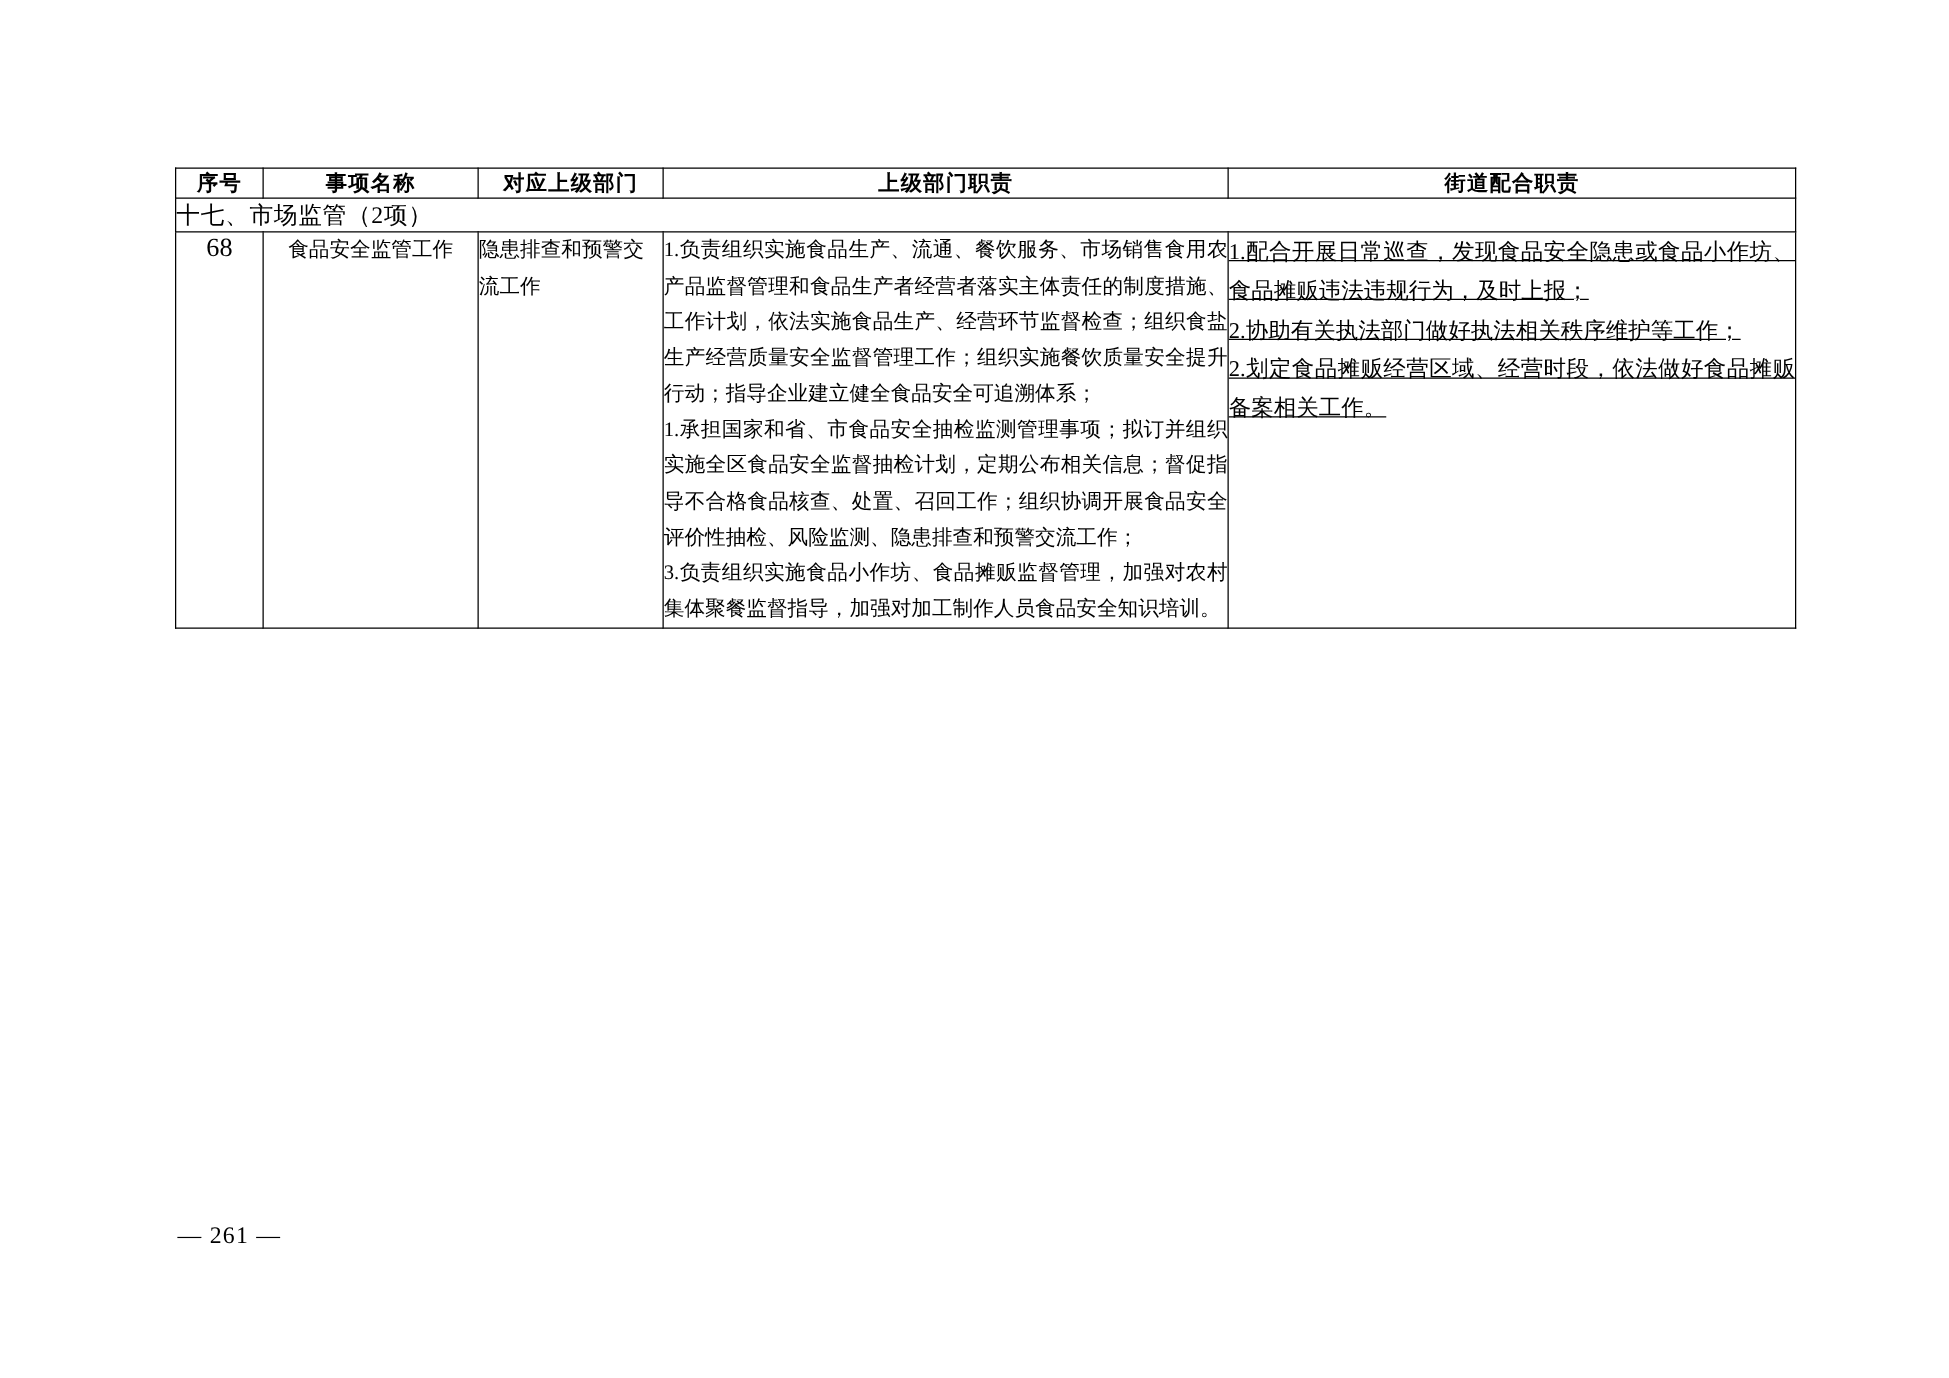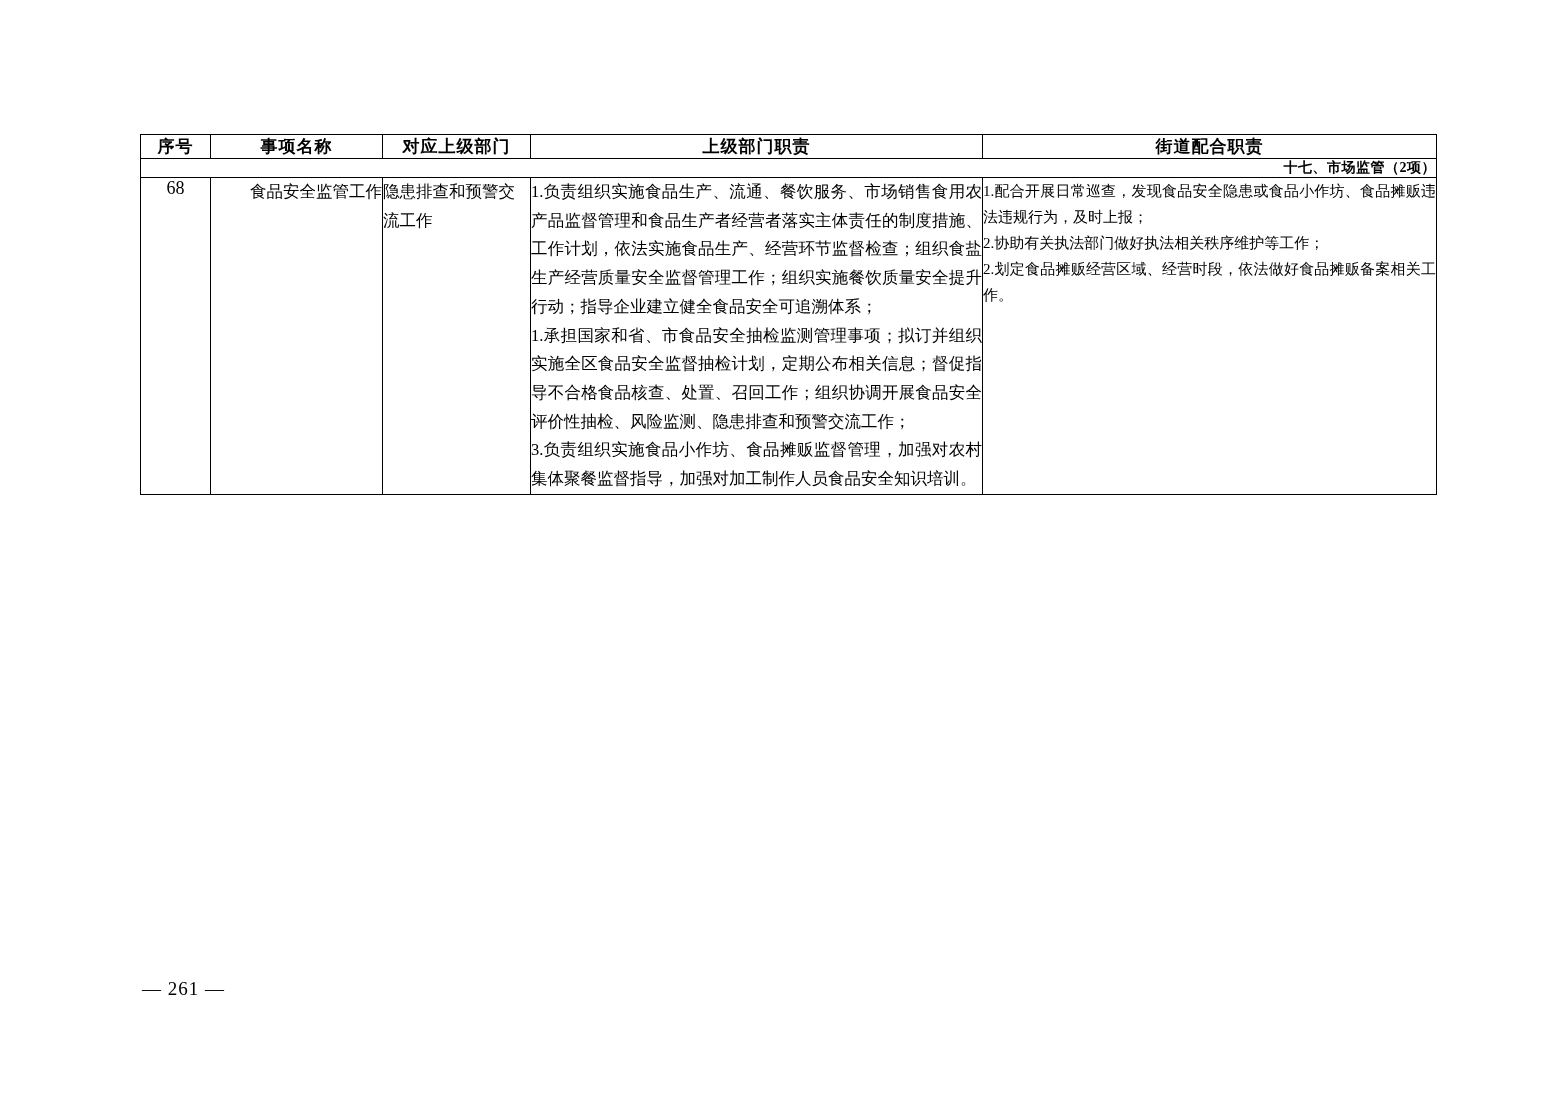--- a/index.html
+++ b/index.html
@@ -56,54 +56,54 @@
     line-height: 1.74;
     text-align: justify;
     text-justify: inter-ideograph;
   }
   .cell-mid {
     vertical-align: middle;
   }
   .no-cell {
     text-align: center;
     vertical-align: middle;
-    font-size: 18px;
+    font-size: 21px;
   }
   .name-cell {
     padding: 9px 10px;
     font-size: 16.5px;
     line-height: 1.74;
     vertical-align: middle;
-    text-align: right;
+    text-align: center;
   }
   .dept-cell {
     padding: 9px 10px;
     font-size: 16.5px;
     line-height: 1.74;
     vertical-align: middle;
     text-align: left;
   }
   .section-row td {
     padding: 12px 12px 13px 14px;
-    font-size: 14px;
-    font-weight: bold;
+    font-size: 19px;
+    font-weight: normal;
     letter-spacing: 0.5px;
-    text-align: right;
   }
   .empty-cell { }
   p.line {
     margin: 0;
   }
   .street-cell {
     padding: 9px 12px 10px 12px;
-    font-size: 15px;
+    font-size: 18px;
     line-height: 1.74;
     vertical-align: middle;
     text-align: justify;
     text-justify: inter-ideograph;
+    text-decoration: underline;
   }
   .page-number {
     position: absolute;
     left: 126px;
     top: 978px;
     font-size: 19px;
     letter-spacing: 1px;
     font-family: "Liberation Serif", "DejaVu Serif", serif;
   }
 </style>

